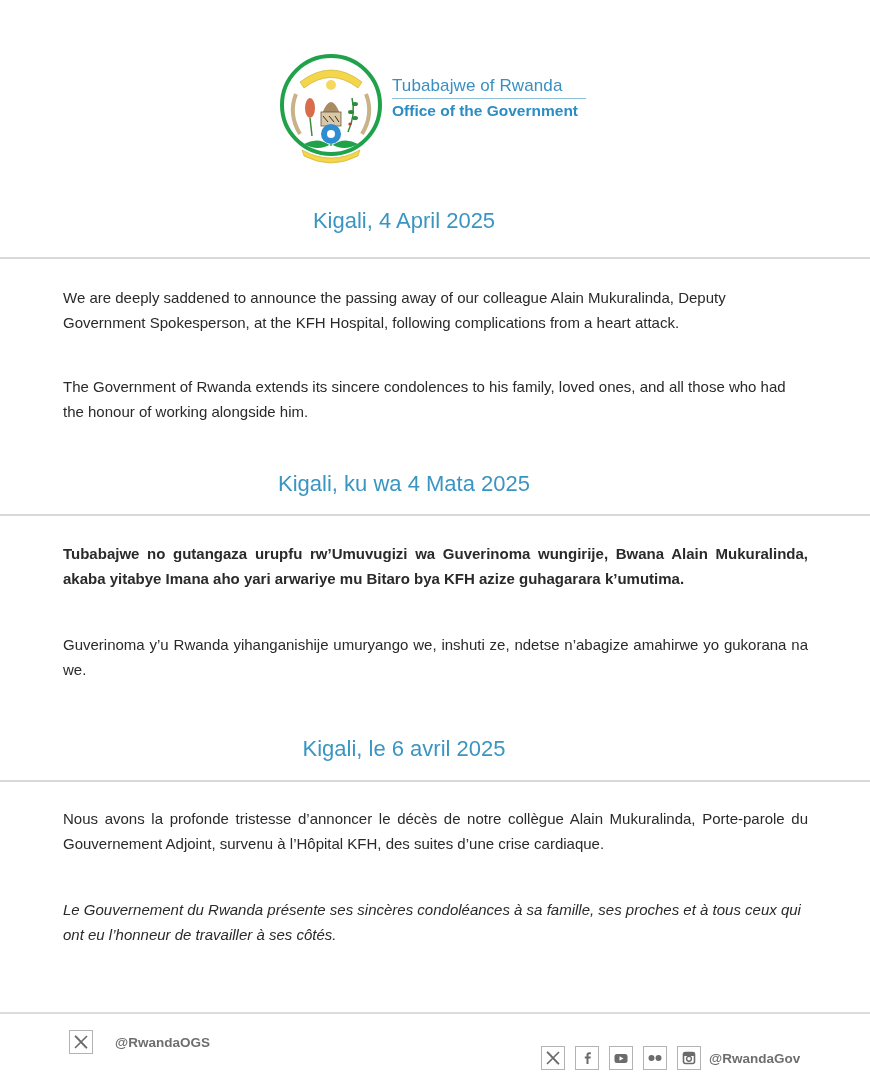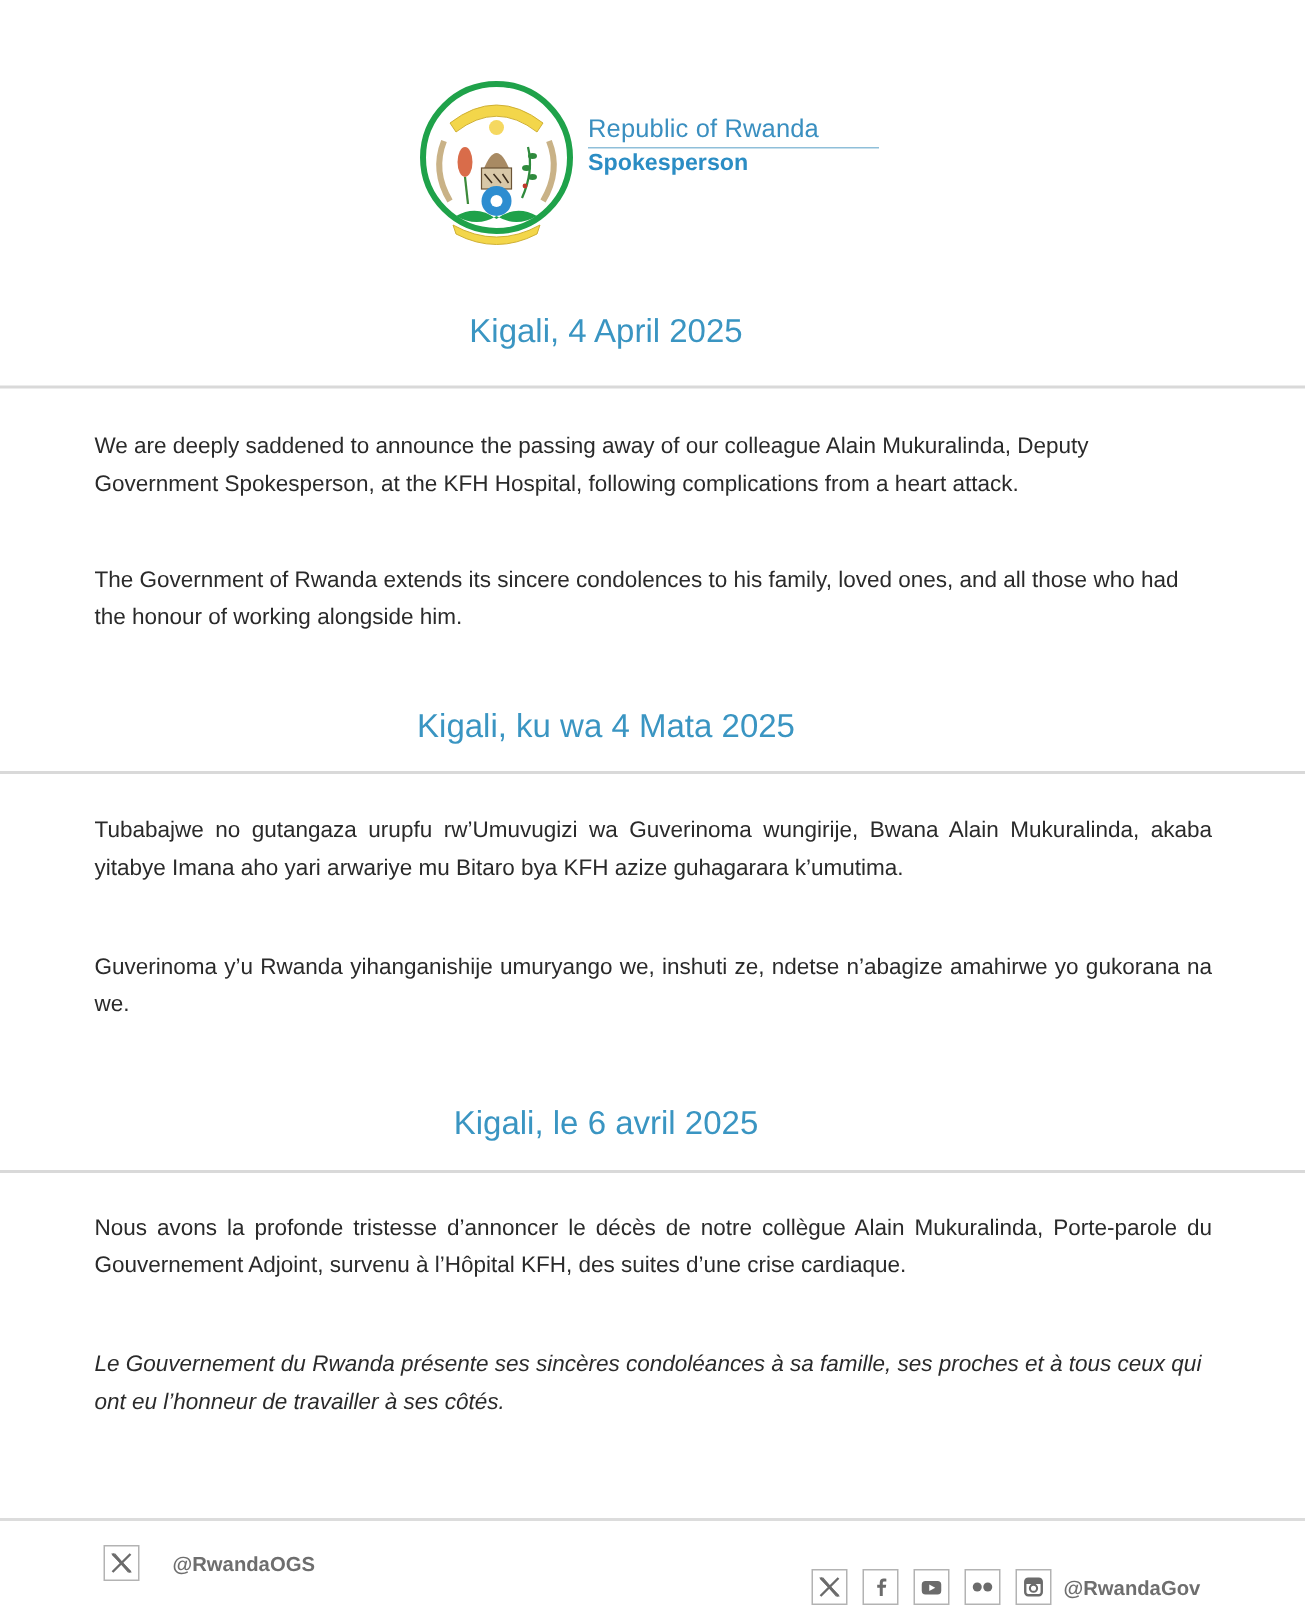--- a/index.html
+++ b/index.html
@@ -150,33 +150,33 @@
 
     <circle cx="53" cy="82" r="10" fill="#2d8dd0"></circle>
     <circle cx="53" cy="82" r="4" fill="#ffffff"></circle>
 
     <path d="M26 92 Q40 84 53 94 Q66 84 80 92 Q66 100 53 92 Q40 100 26 92 Z" fill="#1fa24a"></path>
 
     <path d="M24 98 Q53 114 82 98 L80 104 Q53 118 26 104 Z" fill="#f3d64a" stroke="#c9a92a" stroke-width="0.6"></path>
   </svg>
 
   <div class="org">
-    <div class="org-republic">Republic of Rwanda</div>
-    <div class="org-office" style="margin-top:0">Spokesperson</div>
+    <div class="org-republic">Tubabajwe of Rwanda</div>
+    <div class="org-office">Office of the Government</div>
   </div>
 </div>
 
 <div class="section-date" style="top:208px;">Kigali, 4 April 2025</div>
 <div class="divider" style="top:257px;"></div>
 <p class="para" style="top:285px;">We are deeply saddened to announce the passing away of our colleague Alain Mukuralinda, Deputy Government Spokesperson, at the KFH Hospital, following complications from a heart attack.</p>
 <p class="para" style="top:374px;">The Government of Rwanda extends its sincere condolences to his family, loved ones, and all those who had the honour of working alongside him.</p>
 
 <div class="section-date" style="top:471px;">Kigali, ku wa 4 Mata 2025</div>
 <div class="divider" style="top:514px;"></div>
-<p class="para justify" style="top:541px;">Tubabajwe no gutangaza urupfu rw’Umuvugizi wa Guverinoma wungirije, Bwana Alain Mukuralinda, akaba yitabye Imana aho yari arwariye mu Bitaro bya KFH azize guhagarara k’umutima.</p>
+<p class="para justify" style="top:541px;font-weight:bold;">Tubabajwe no gutangaza urupfu rw’Umuvugizi wa Guverinoma wungirije, Bwana Alain Mukuralinda, akaba yitabye Imana aho yari arwariye mu Bitaro bya KFH azize guhagarara k’umutima.</p>
 <p class="para justify" style="top:632px;">Guverinoma y’u Rwanda yihanganishije umuryango we, inshuti ze, ndetse n’abagize amahirwe yo gukorana na we.</p>
 
 <div class="section-date" style="top:736px;">Kigali, le 6 avril 2025</div>
 <div class="divider" style="top:780px;"></div>
 <p class="para justify" style="top:806px;">Nous avons la profonde tristesse d’annoncer le décès de notre collègue Alain Mukuralinda, Porte-parole du Gouvernement Adjoint, survenu à l’Hôpital KFH, des suites d’une crise cardiaque.</p>
 <p class="para" style="top:897px;font-style:italic;">Le Gouvernement du Rwanda présente ses sincères condoléances à sa famille, ses proches et à tous ceux qui ont eu l’honneur de travailler à ses côtés.</p>
 
 <div class="footer-divider"></div>
 
 <div class="footer-left">

